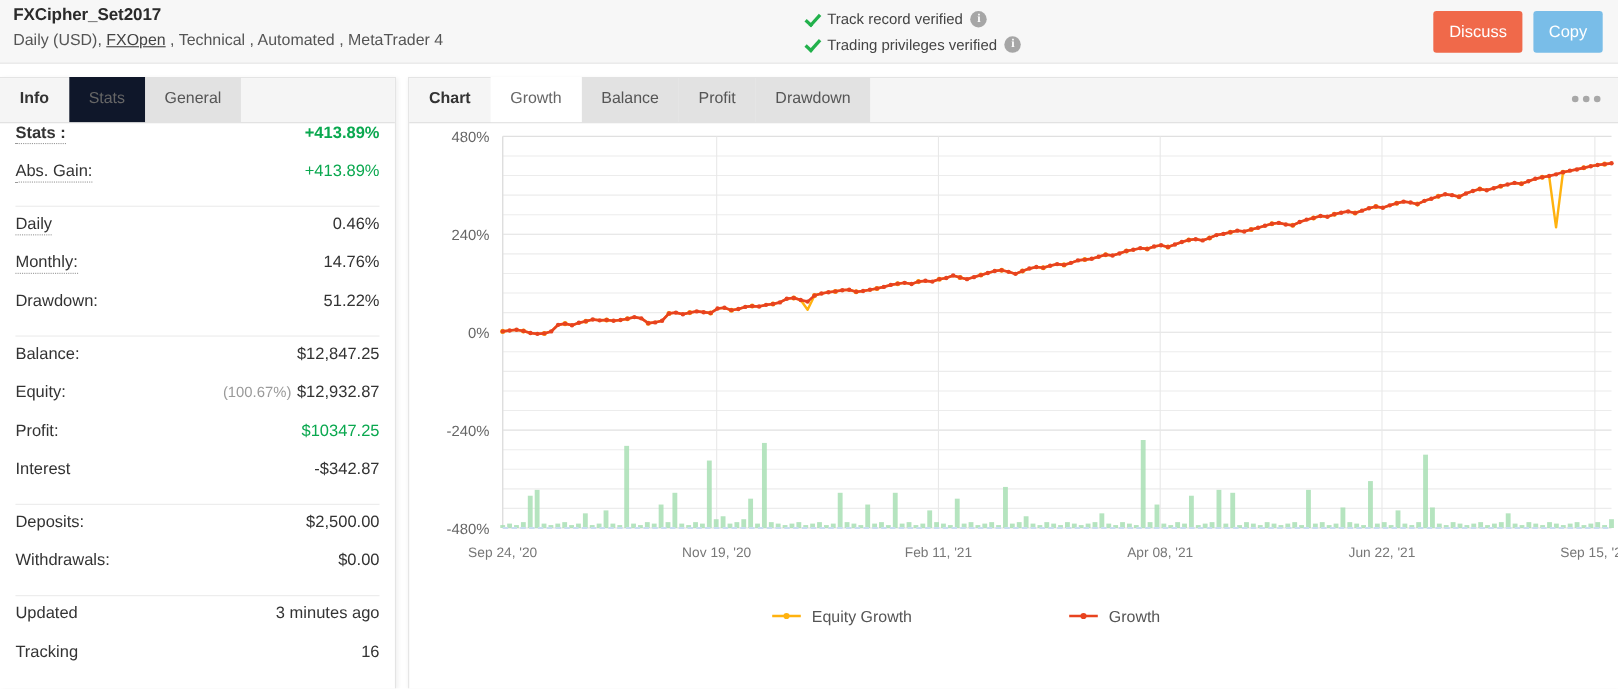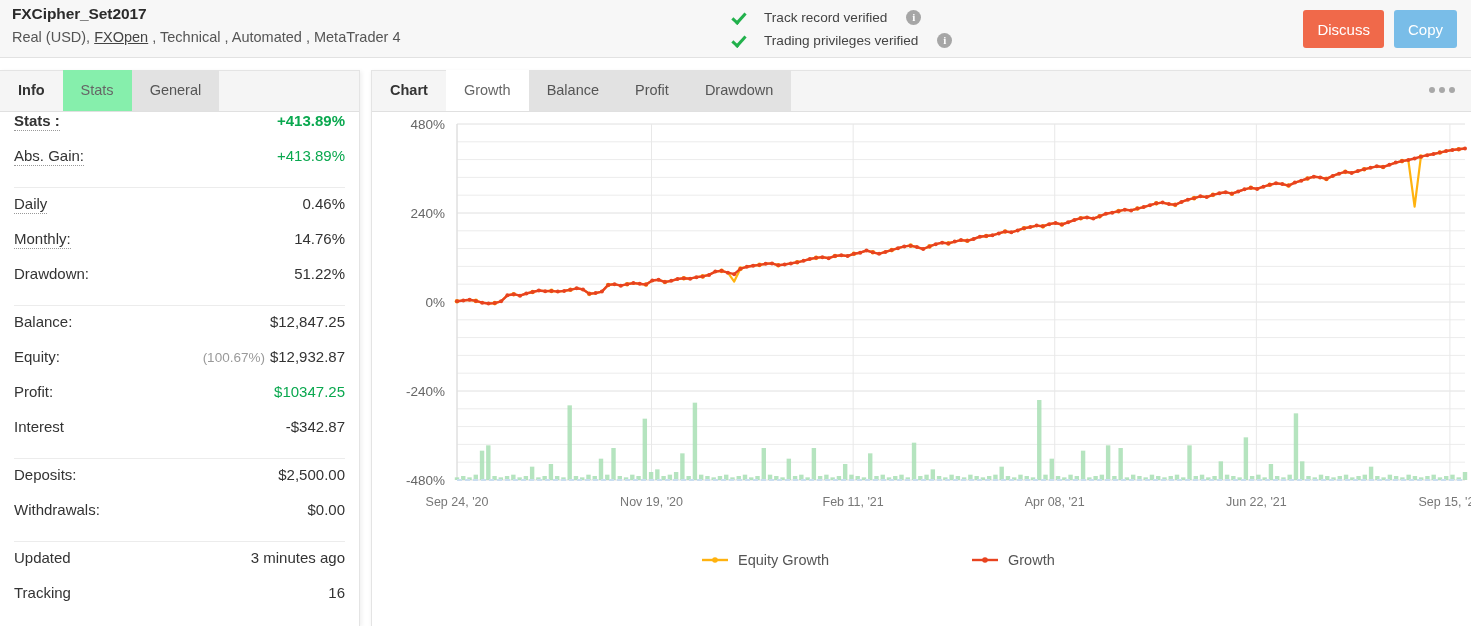--- a/index.html
+++ b/index.html
@@ -28,21 +28,21 @@
     white-space: nowrap;
   }
   #acct-meta .brokerlink {
     color: #444; text-decoration: underline; cursor: pointer;
   }
 
   #hdr-verify {
     position: absolute; left: 731px; top: 6px;
     font-size: 13.6px; color: #444;
   }
-  .verify-row { display: flex; align-items: center; height: 23px; white-space: nowrap; gap: 12px; }
+  .verify-row { display: flex; align-items: center; height: 23px; white-space: nowrap; }
   .check {
     width: 15px; height: 15px; margin-right: 6px;
     position: relative; flex: 0 0 auto;
   }
   .check::after {
     content: "";
     position: absolute; left: 4px; top: 0px;
     width: 5px; height: 11px;
     border: solid #22b14c;
     border-width: 0 3px 3px 0;
@@ -85,21 +85,21 @@
     padding-left: 0px;
     align-items: flex-end;
   }
   .side-tab {
     height: 41px; line-height: 41px; padding: 0 18px;
     font-size: 14.5px; color: #555; cursor: pointer; border: none;
     background: transparent;
     font-family: "Liberation Sans", sans-serif;
   }
   .side-tab.bold { font-weight: bold; color: #333; }
-  .side-tab.active { background: #86efac; color: #666; }
+  .side-tab.active { background: #0f172a; color: #666; }
   .side-tab.grey { background: #e2e2e2; color: #555; }
 
   #side-body { padding: 0 14px; }
   .srow {
     display: flex; justify-content: space-between; align-items: baseline;
     height: 35px; font-size: 15px; color: #333;
   }
   .srow .lbl { color: #333; }
   .srow .lbl.dotted {
     border-bottom: 1px dotted #999; line-height: 18px;
@@ -145,21 +145,21 @@
   .axlabel { font-family: "Liberation Sans", sans-serif; font-size: 13.5px; fill: #666; }
   .xlabel  { font-family: "Liberation Sans", sans-serif; font-size: 12.5px; fill: #777; }
   .leglabel{ font-family: "Liberation Sans", sans-serif; font-size: 14.5px; fill: #555; }
 </style>
 </head>
 <body>
 
 <div id="header">
   <div id="hdr-left">
     <div id="acct-name">FXCipher_Set2017</div>
-    <div id="acct-meta"><span>Real (USD), </span><span class="brokerlink">FXOpen</span><span> , Technical , Automated , MetaTrader 4</span></div>
+    <div id="acct-meta"><span>Daily (USD), </span><span class="brokerlink">FXOpen</span><span> , Technical , Automated , MetaTrader 4</span></div>
   </div>
 
   <div id="hdr-verify">
     <div class="verify-row">
       <span class="check"></span>
       <span>Track record verified</span>
       <span class="info-i">i</span>
     </div>
     <div class="verify-row">
       <span class="check"></span>

